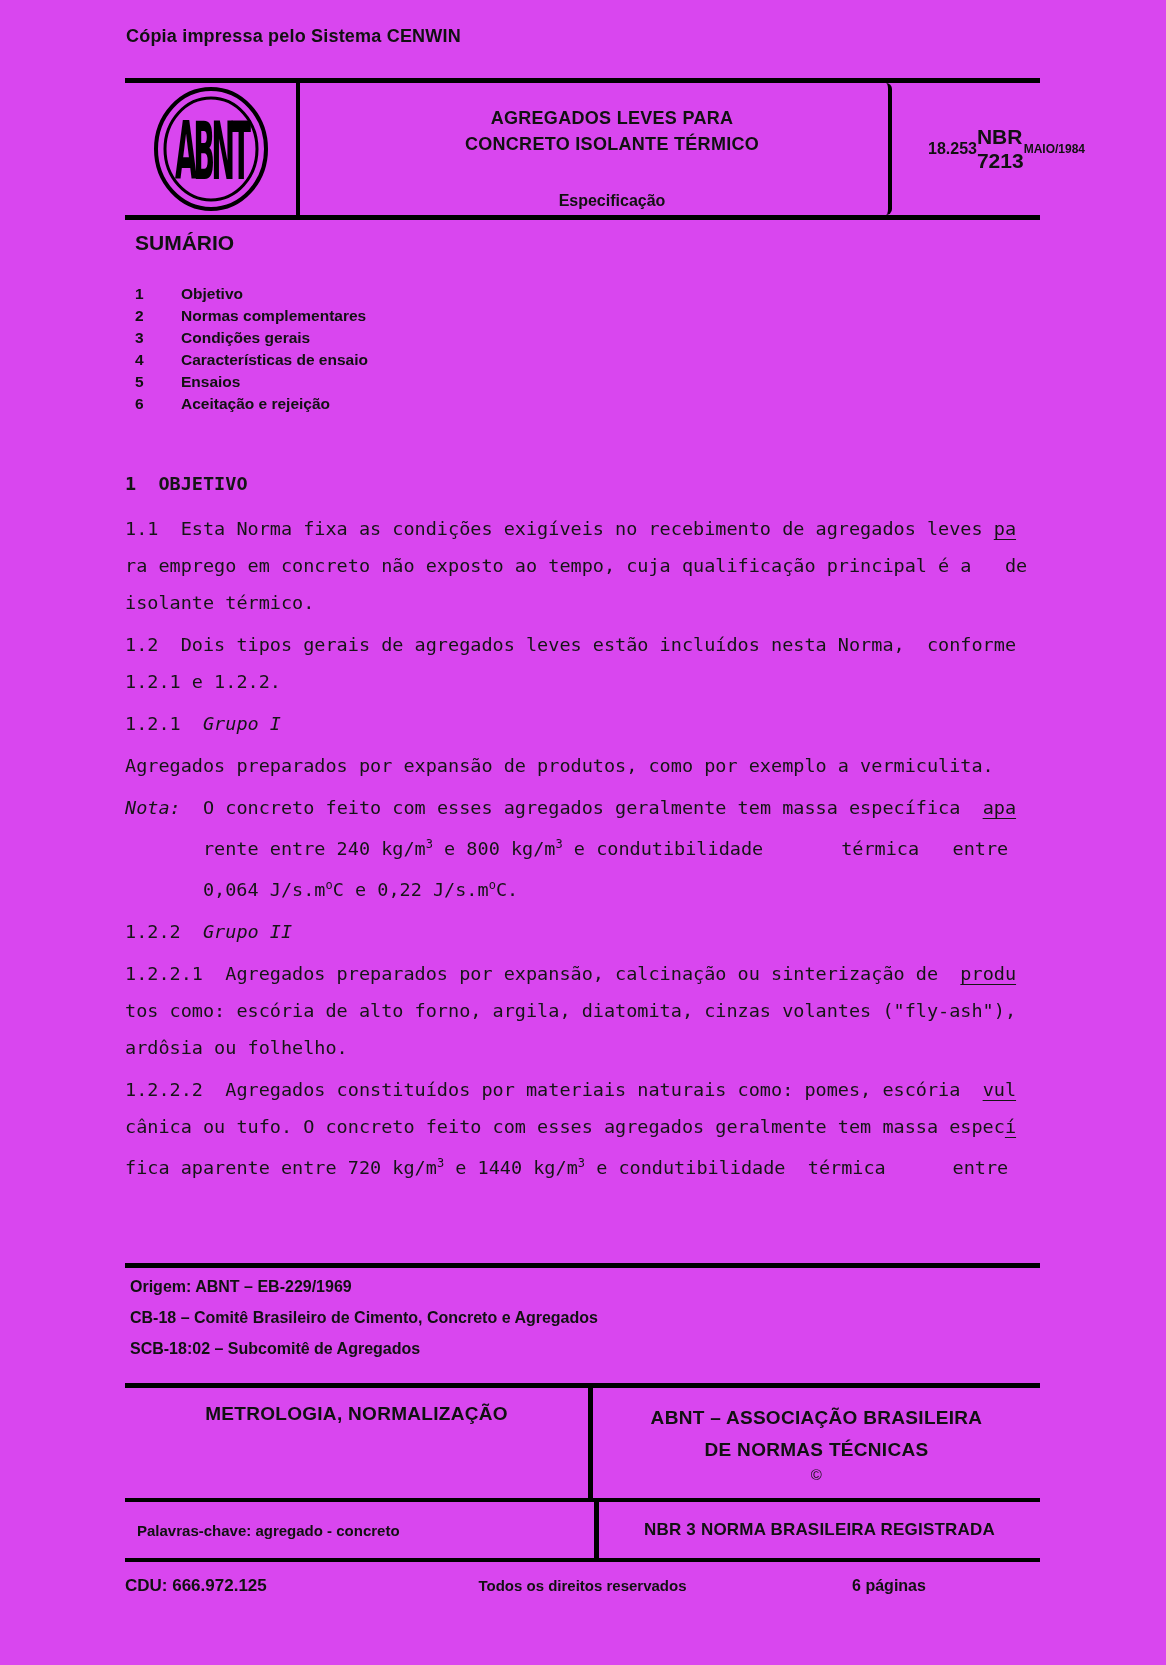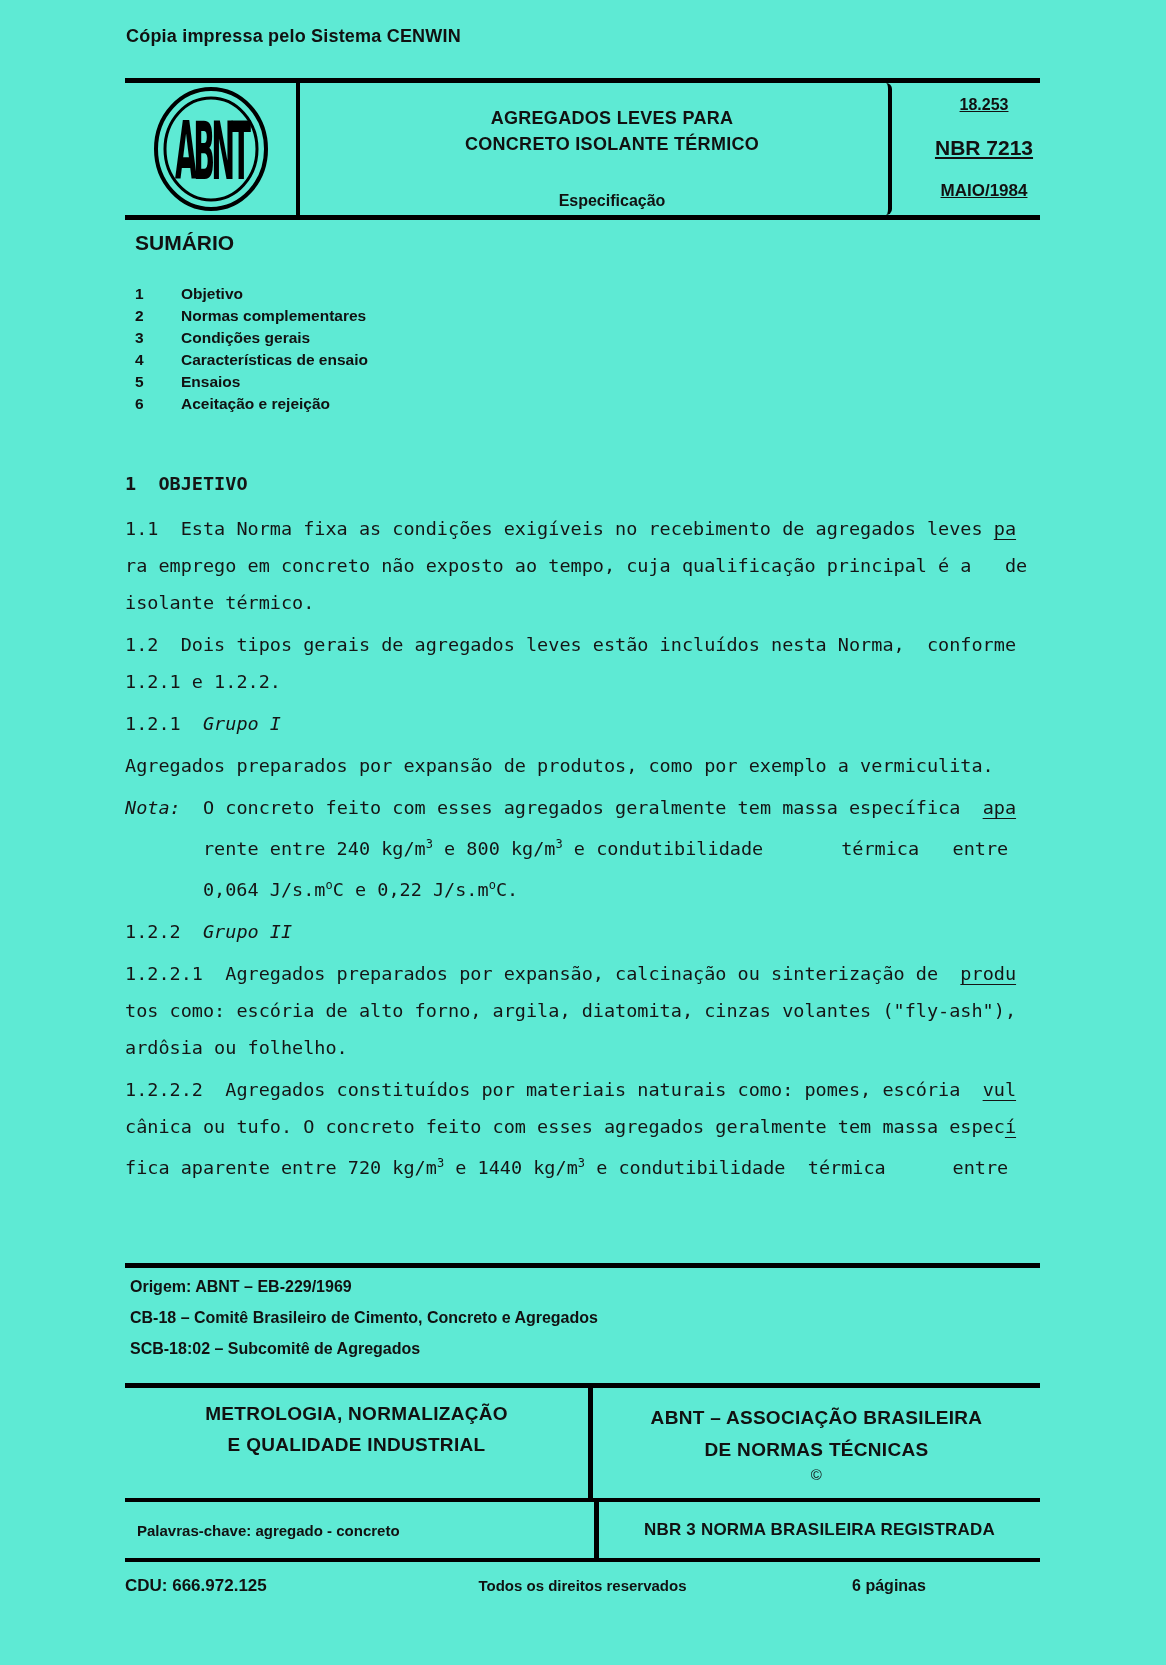--- a/index.html
+++ b/index.html
@@ -1,34 +1,34 @@
 <!DOCTYPE html>
 <html><head>
 <meta charset="utf-8">
 <style>
   html,body{margin:0;padding:0;background:#e8e8e8;}
-  .page{position:relative;width:1166px;height:1665px;background:#5eead4;margin:0 auto;
+  .page{position:relative;width:1166px;height:1665px;background:#d946ef;margin:0 auto;
         font-family:"Liberation Sans",sans-serif;color:#111;overflow:hidden;}
 
   
   .print-note{position:absolute;left:126px;top:26px;font-size:18px;font-weight:bold;letter-spacing:.2px;}
 
   
   .hdr{position:absolute;left:125px;top:78px;width:915px;height:142px;
        border-top:5px solid #000;border-bottom:5px solid #000;display:flex;box-sizing:border-box;gap:36px;}
   .hdr-logo{width:175px;border-right:4px solid #000;display:flex;align-items:center;justify-content:center;box-sizing:border-box;}
   .hdr-title{flex:1;border-right:4px solid #000;position:relative;text-align:center;box-sizing:border-box;border-radius:6px;}
   .hdr-title .t1{margin-top:22px;font-size:18px;font-weight:bold;line-height:26px;letter-spacing:.3px;}
   .hdr-title .t2{font-size:18px;font-weight:bold;line-height:26px;letter-spacing:.3px;}
   .hdr-title .sub{position:absolute;bottom:5px;left:0;width:100%;font-size:16px;font-weight:bold;}
-  .hdr-code{width:112px;display:flex;flex-direction:column;justify-content:space-between;
-            align-items:center;padding:13px 0 14px 0;box-sizing:border-box;font-weight:bold;text-decoration:underline;}
+  .hdr-code{width:112px;display:flex;justify-content:space-between;
+            align-items:center;padding:13px 0 14px 0;box-sizing:border-box;font-weight:bold;}
   .hdr-code .c1{font-size:16px;}
   .hdr-code .c2{font-size:21px;}
-  .hdr-code .c3{font-size:17px;}
+  .hdr-code .c3{font-size:12px;}
 
   
   .sum-h{position:absolute;left:135px;top:231px;font-size:21px;font-weight:bold;}
   .sum-list{position:absolute;left:135px;top:283px;font-size:15.5px;font-weight:bold;line-height:22px;}
   .sum-row{display:flex;}
   .sum-num{width:46px;}
 
   
   .body{position:absolute;left:125px;top:465px;width:930px;
         font-family:"DejaVu Sans Mono",monospace;font-size:18.5px;line-height:37px;color:#151515;}
@@ -169,21 +169,20 @@
   <div class="origin">
     <div>Origem: ABNT – EB-229/1969</div>
     <div>CB-18 – Comitê Brasileiro de Cimento, Concreto e Agregados</div>
     <div>SCB-18:02 – Subcomitê de Agregados</div>
   </div>
 
   <div class="btable">
     <div class="brow1">
       <div class="bleft snmi">
         <div>METROLOGIA, NORMALIZAÇÃO</div>
-        <div>E QUALIDADE INDUSTRIAL</div>
       </div>
       <div class="bright abnt-assoc">
         <div>ABNT – ASSOCIAÇÃO BRASILEIRA</div>
         <div>DE NORMAS TÉCNICAS</div>
         <div class="copy">©</div>
       </div>
     </div>
     <div class="brow2">
       <div class="bleft kw">Palavras-chave: agregado - concreto</div>
       <div class="bright reg">NBR 3 NORMA BRASILEIRA REGISTRADA</div>

